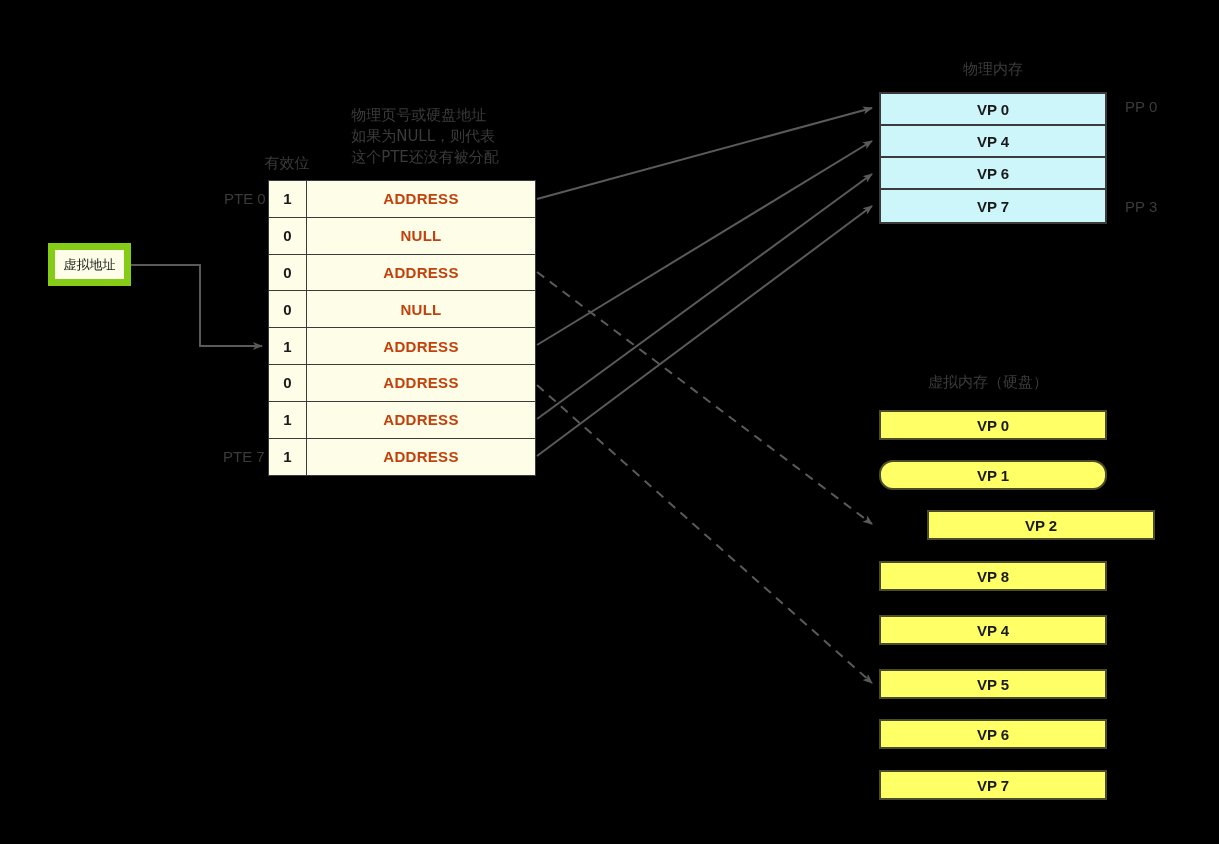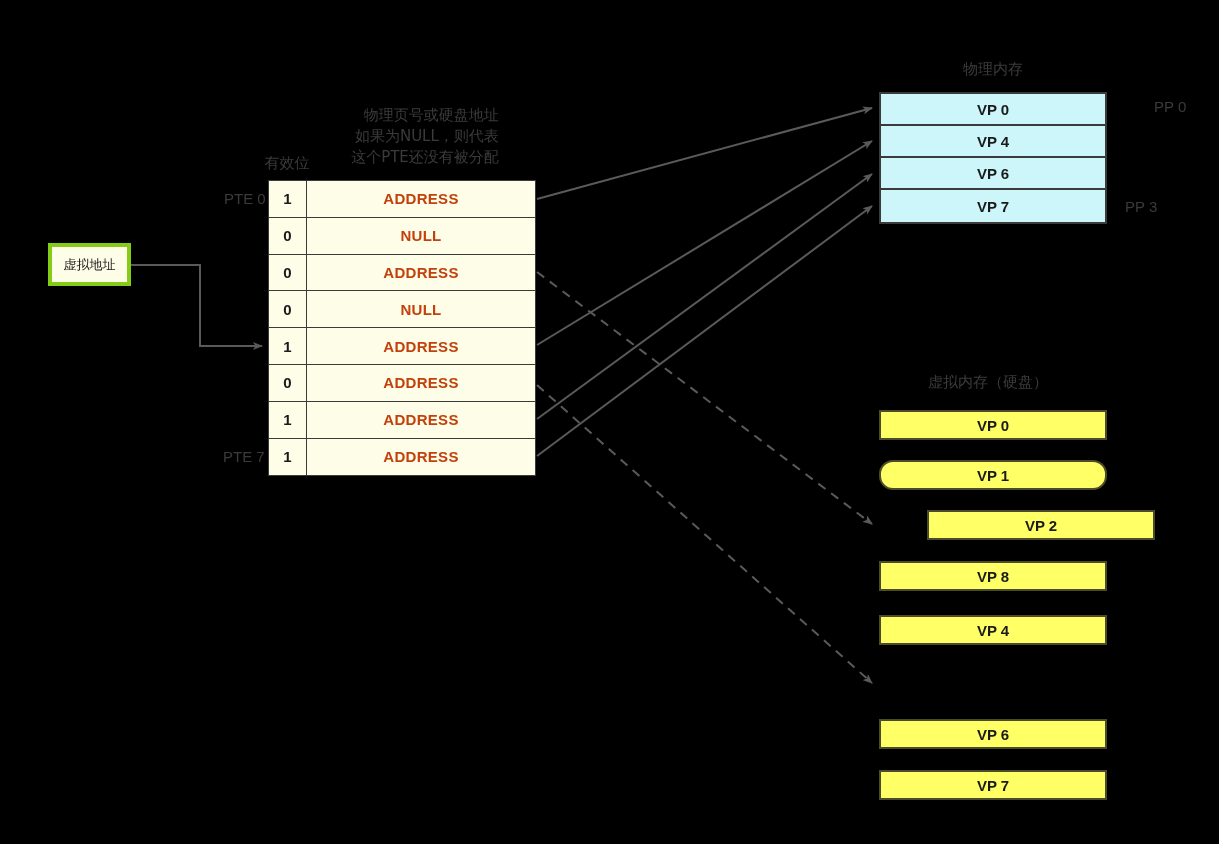--- a/index.html
+++ b/index.html
@@ -29,33 +29,33 @@
     position: absolute;
     color: #3b3b3b;
     font-size: 15px;
     line-height: 20px;
     white-space: nowrap;
   }
   .lbl-cn {
     font-family: "DejaVu Sans", "Liberation Sans", sans-serif;
   }
   .lbl-center {
-    text-align: right;
+    text-align: left;
     transform: translateX(-50%);
   }
 
   
   #va-box {
     position: absolute;
     left: 48px;
     top: 243px;
     width: 83px;
     height: 43px;
     background: #fdfde8;
-    border: 4px solid #84cc16;
+    border: 7px solid #84cc16;
     box-sizing: border-box;
     display: flex;
     align-items: center;
     justify-content: center;
     color: #1a1a1a;
     font-size: 13px;
     font-family: "DejaVu Sans", "Liberation Sans", sans-serif;
   }
 
   
@@ -233,40 +233,43 @@
       <span>VP 4</span>
     </div>
     <div class="phys-row">
       <span>VP 6</span>
     </div>
     <div class="phys-row">
       <span>VP 7</span>
     </div>
   </div>
 
-  <div class="lbl" style="left:1125px; top:97px;margin-left:29px;">PP 0</div>
+  <div class="lbl" style="left:1125px; top:97px;">PP 0</div>
   <div class="lbl" style="left:1125px; top:197px;">PP 3</div>
 
   <div class="lbl lbl-cn lbl-center" style="left:988px; top:372px;">虚拟内存（硬盘）</div>
 
   <div class="disk-row" style="top:410px;">
     <span>VP 0</span>
   </div>
   <div class="disk-row" style="top:460px;border-radius:14px;">
     <span>VP 1</span>
   </div>
   <div class="disk-row" style="top:510px;margin-left:48px;">
     <span>VP 2</span>
   </div>
   <div class="disk-row" style="top:561px;">
     <span>VP 8</span>
   </div>
   <div class="disk-row" style="top:615px;">
     <span>VP 4</span>
   </div>
+  <div class="disk-row" style="top:669px;">
+    <span>VP 5</span>
+  </div>
   <div class="disk-row" style="top:719px;">
     <span>VP 6</span>
   </div>
   <div class="disk-row" style="top:770px;">
     <span>VP 7</span>
   </div>
 
 </div>
 
 </body></html>

